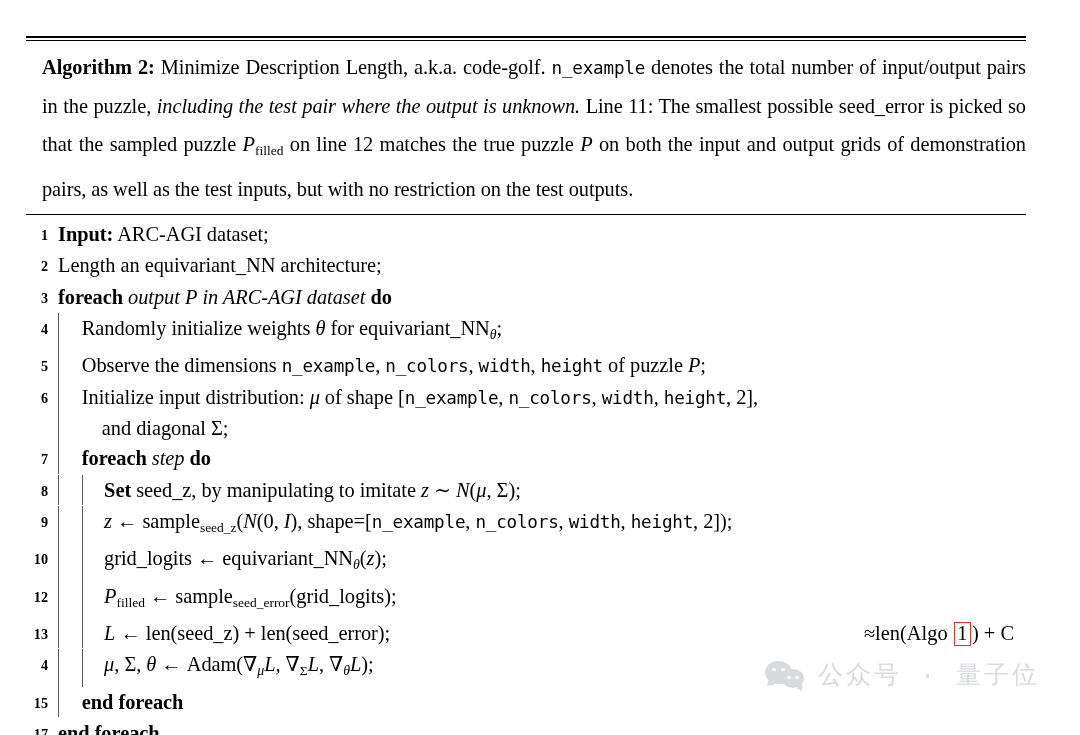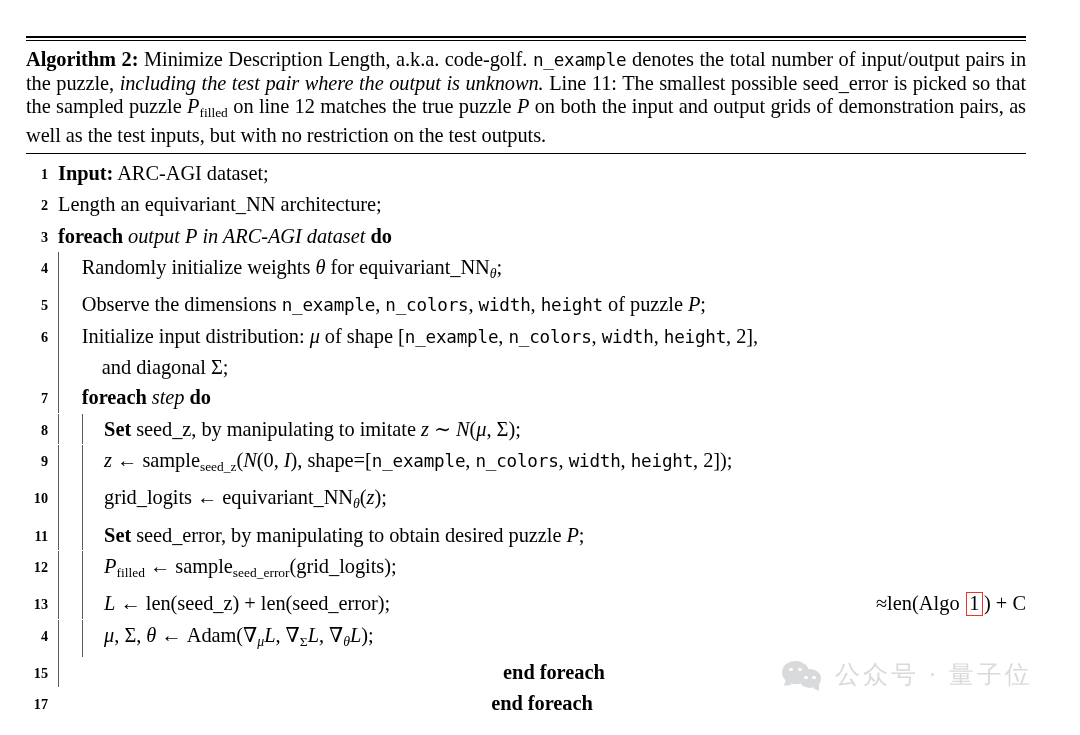--- a/index.html
+++ b/index.html
@@ -32,24 +32,25 @@
   }
   .rule-mid {
     border-top: 1.9px solid #000;
     height: 0;
     margin: 0;
   }
 
   
   .caption {
     font-size: 20.4px;
-    line-height: 23px;
+    line-height: 38px;
     text-align: justify;
     padding: 7px 0 6px 0;
     letter-spacing: -0.08px;
+    margin-left: 16px;
   }
   .caption .algo-label { font-weight: bold; }
   .it { font-style: italic; }
   .tt {
     font-family: "DejaVu Sans Mono", "Liberation Mono", monospace;
     font-size: 17.6px;
     letter-spacing: -0.2px;
   }
   .mathit { font-style: italic; font-family: "Liberation Serif", serif; }
 
@@ -107,51 +108,51 @@
     align-self: stretch;
     margin-right: 22.5px;
   }
   .bar.b2 { margin-right: 21px; }
   .txt {
     flex: 1 1 auto;
     white-space: nowrap;
     letter-spacing: -0.05px;
   }
   .txt.wrap { white-space: normal; }
-  .bold { font-weight: bold; text-align: center; }
+  .bold { font-weight: bold; }
 
   .cont-indent { padding-left: 20px; }
 
   .right-note {
     position: absolute;
-    right: 0;
+    right: 12px;
     top: 0;
     white-space: nowrap;
     font-size: 20.4px;
   }
 
   
   .refbox {
     border: 1.4px solid #e8342a;
     padding: 0 2.5px 0 2.5px;
     margin: 0 1px;
     display: inline-block;
     line-height: 1.06;
     font-style: normal;
   }
 
   
   .watermark {
     position: absolute;
-    left: 782px;
+    left: 765px;
     top: 658px;
     display: flex;
     align-items: center;
     color: #d9dadc;
-    font-family: Liberation Serif, serif;
+    font-family: Liberation Mono, monospace;
     font-size: 25px;
     letter-spacing: 3px;
     white-space: nowrap;
   }
   .wechat-icon {
     position: relative;
     width: 44px;
     height: 30px;
     margin-right: 9px;
     flex: 0 0 44px;
@@ -312,30 +313,20 @@
       <div class="num">10</div>
       <div class="content">
         <div class="bars">
             <div class="bar"></div>
             <div class="bar b2"></div>
           </div>
         <div class="txt">grid_logits ← equivariant_NN<span class="sub-it">θ</span>(<span class="mathit">z</span>);</div>
       </div>
     </div>
 
-    <div class="ln">
-      <div class="num">11</div>
-      <div class="content">
-        <div class="bars">
-            <div class="bar"></div>
-            <div class="bar b2"></div>
-          </div>
-        <div class="txt"><span class="bold">Set</span> seed_error, by manipulating to obtain desired puzzle <span class="mathit">P</span>;</div>
-      </div>
-    </div>
 
     <div class="ln">
       <div class="num">12</div>
       <div class="content">
         <div class="bars">
             <div class="bar"></div>
             <div class="bar b2"></div>
           </div>
         <div class="txt"><span class="mathit">P</span><span class="sub">filled</span> ← sample<span class="sub">seed_error</span>(grid_logits);</div>
       </div>

